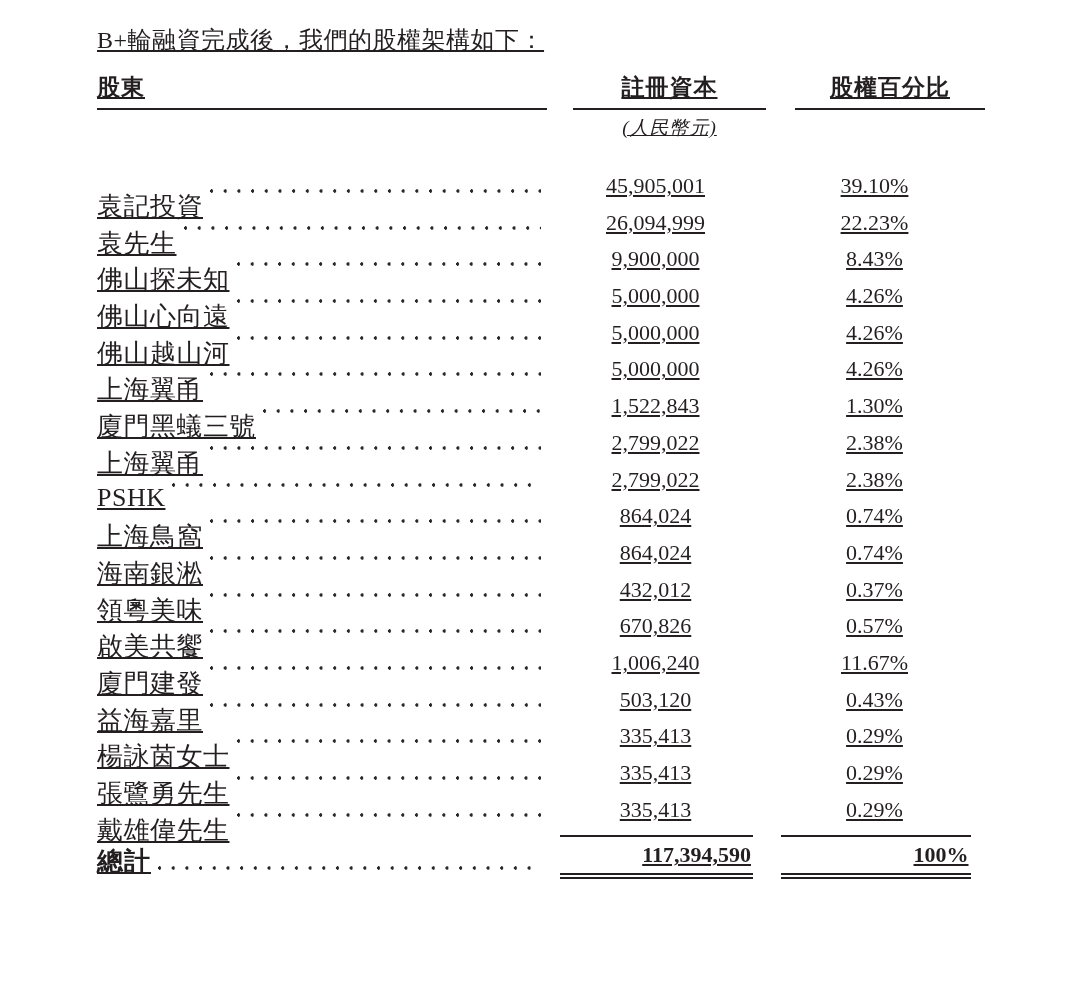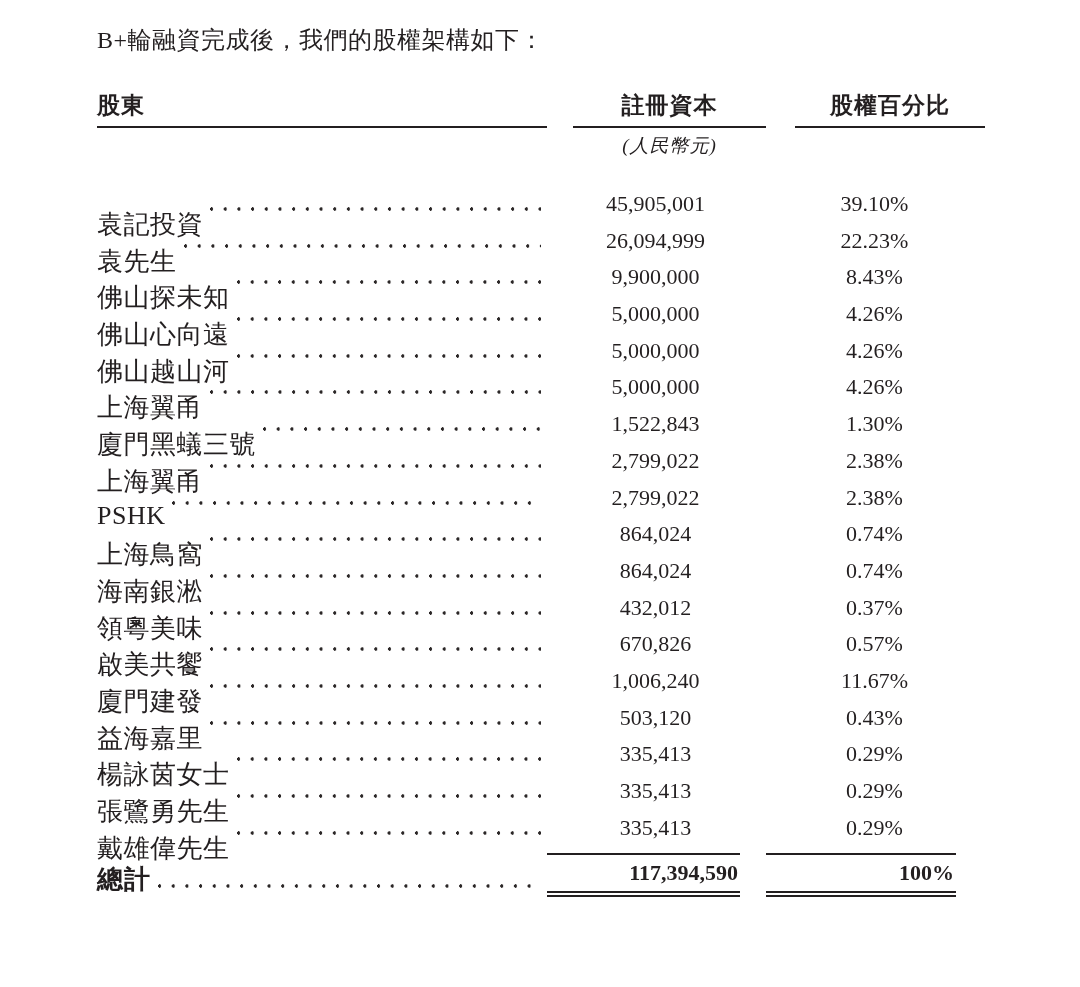--- a/index.html
+++ b/index.html
@@ -8,27 +8,28 @@
     width: 1080px;
     height: 987px;
     font-family: "Liberation Serif", "DejaVu Serif", serif;
     color: #231f20;
     overflow: hidden;
   }
   .page {
     padding: 24px 0 0 97px;
     width: 880px;
     height: 987px;
+    text-decoration: underline;
   }
   .title {
     font-size: 24px;
     letter-spacing: 0.5px;
     white-space: nowrap;
   }
-  .sh-table { width: 888px; margin-top: 38px; }
+  .sh-table { width: 888px; margin-top: 20px; }
 
   
   .header-row { display: flex; align-items: flex-end; height: 34px; }
   .h-name {
     flex: 0 0 450px;
     border-bottom: 2px solid #231f20;
     padding-bottom: 5px;
     font-weight: 700;
     font-size: 23px;
     letter-spacing: 1px;
@@ -65,21 +66,21 @@
     background-size: 13.7px 4px;
     background-repeat: repeat-x;
     background-position: left bottom;
   }
   .num-cell { flex: 0 0 219px; text-align: center; font-size: 22px; padding-right: 2px; white-space: nowrap; }
 
   
   .total-row { display: flex; height: 44px; margin-top: 2px; }
   .total-name-cell { flex: 0 0 450px; display: flex; align-items: baseline; padding-top: 9px; }
   .total-name { font-size: 26px; font-weight: 700; letter-spacing: 1px; white-space: nowrap; }
-  .total-num-cell { flex: 0 0 219px; display: flex; justify-content: flex-start; }
+  .total-num-cell { flex: 0 0 219px; display: flex; justify-content: center; }
   .total-inner {
     display: flex; align-items: center; justify-content: flex-end;
     border-top: 2px solid #231f20;
     border-bottom: 6px double #231f20;
     font-size: 22px; font-weight: 700;
     padding-right: 2px;
     white-space: nowrap;
   }
   .total-inner.cap { width: 193px; }
   .total-inner.pct { width: 190px; }

